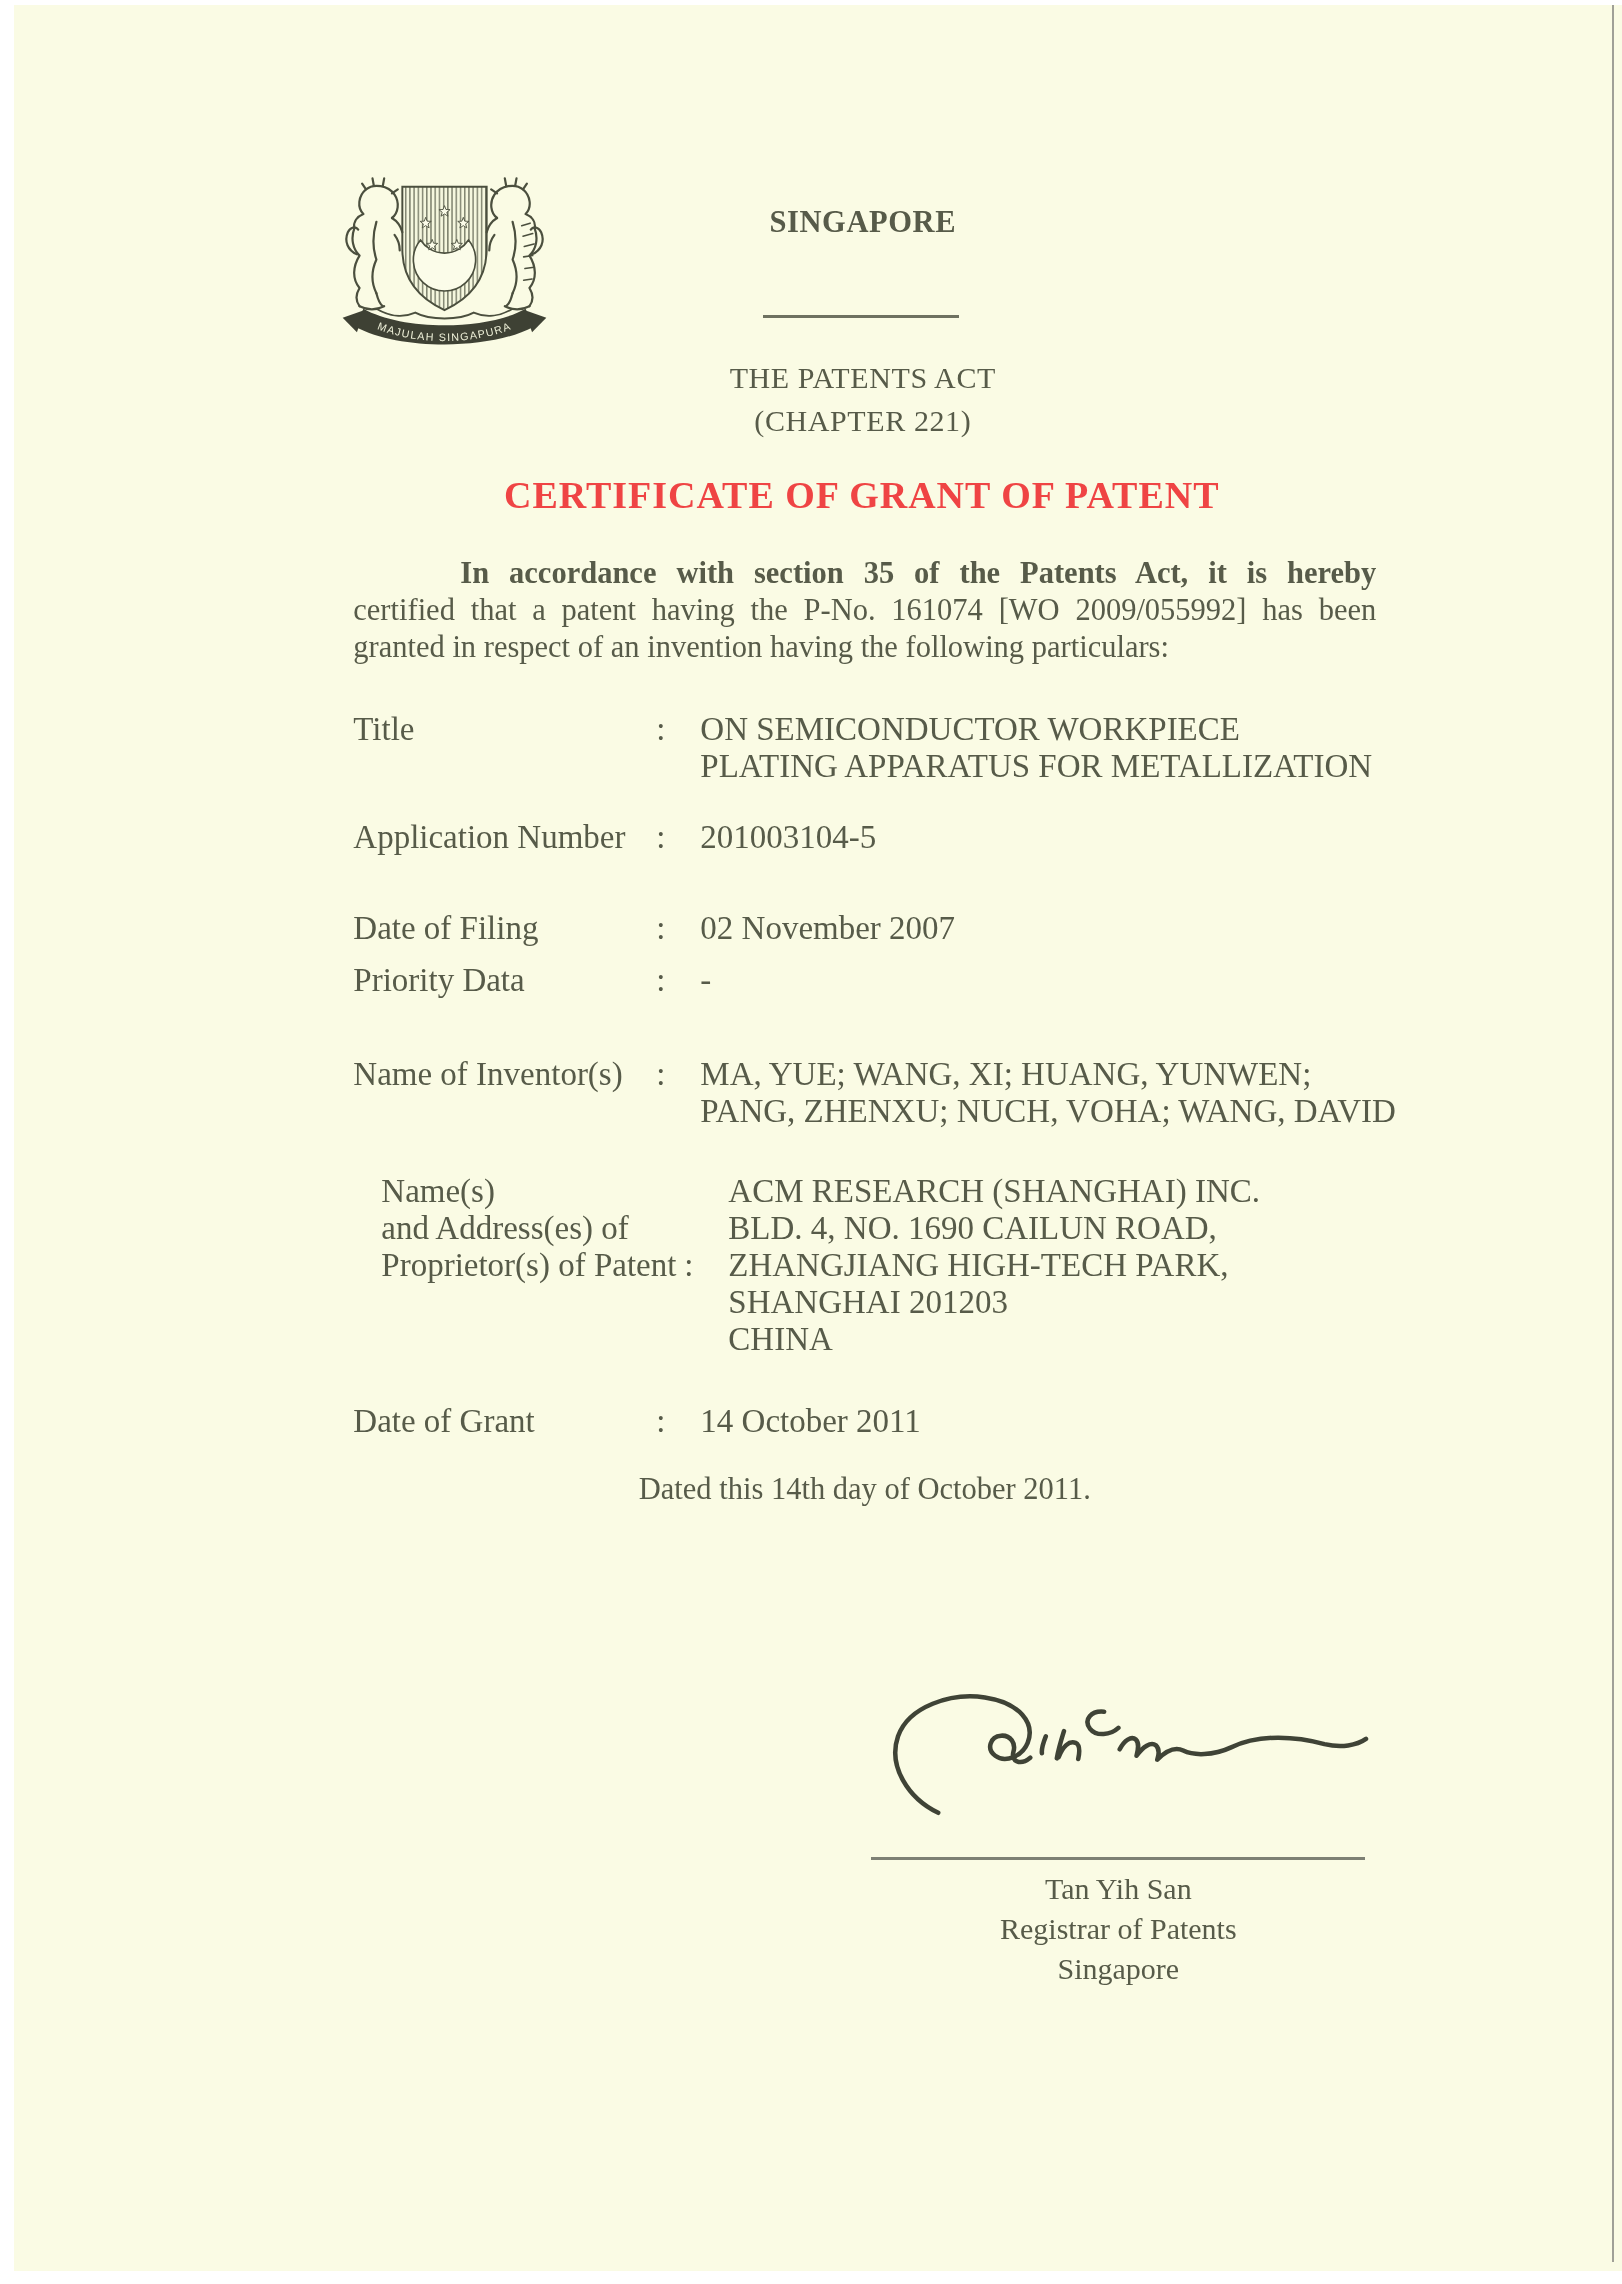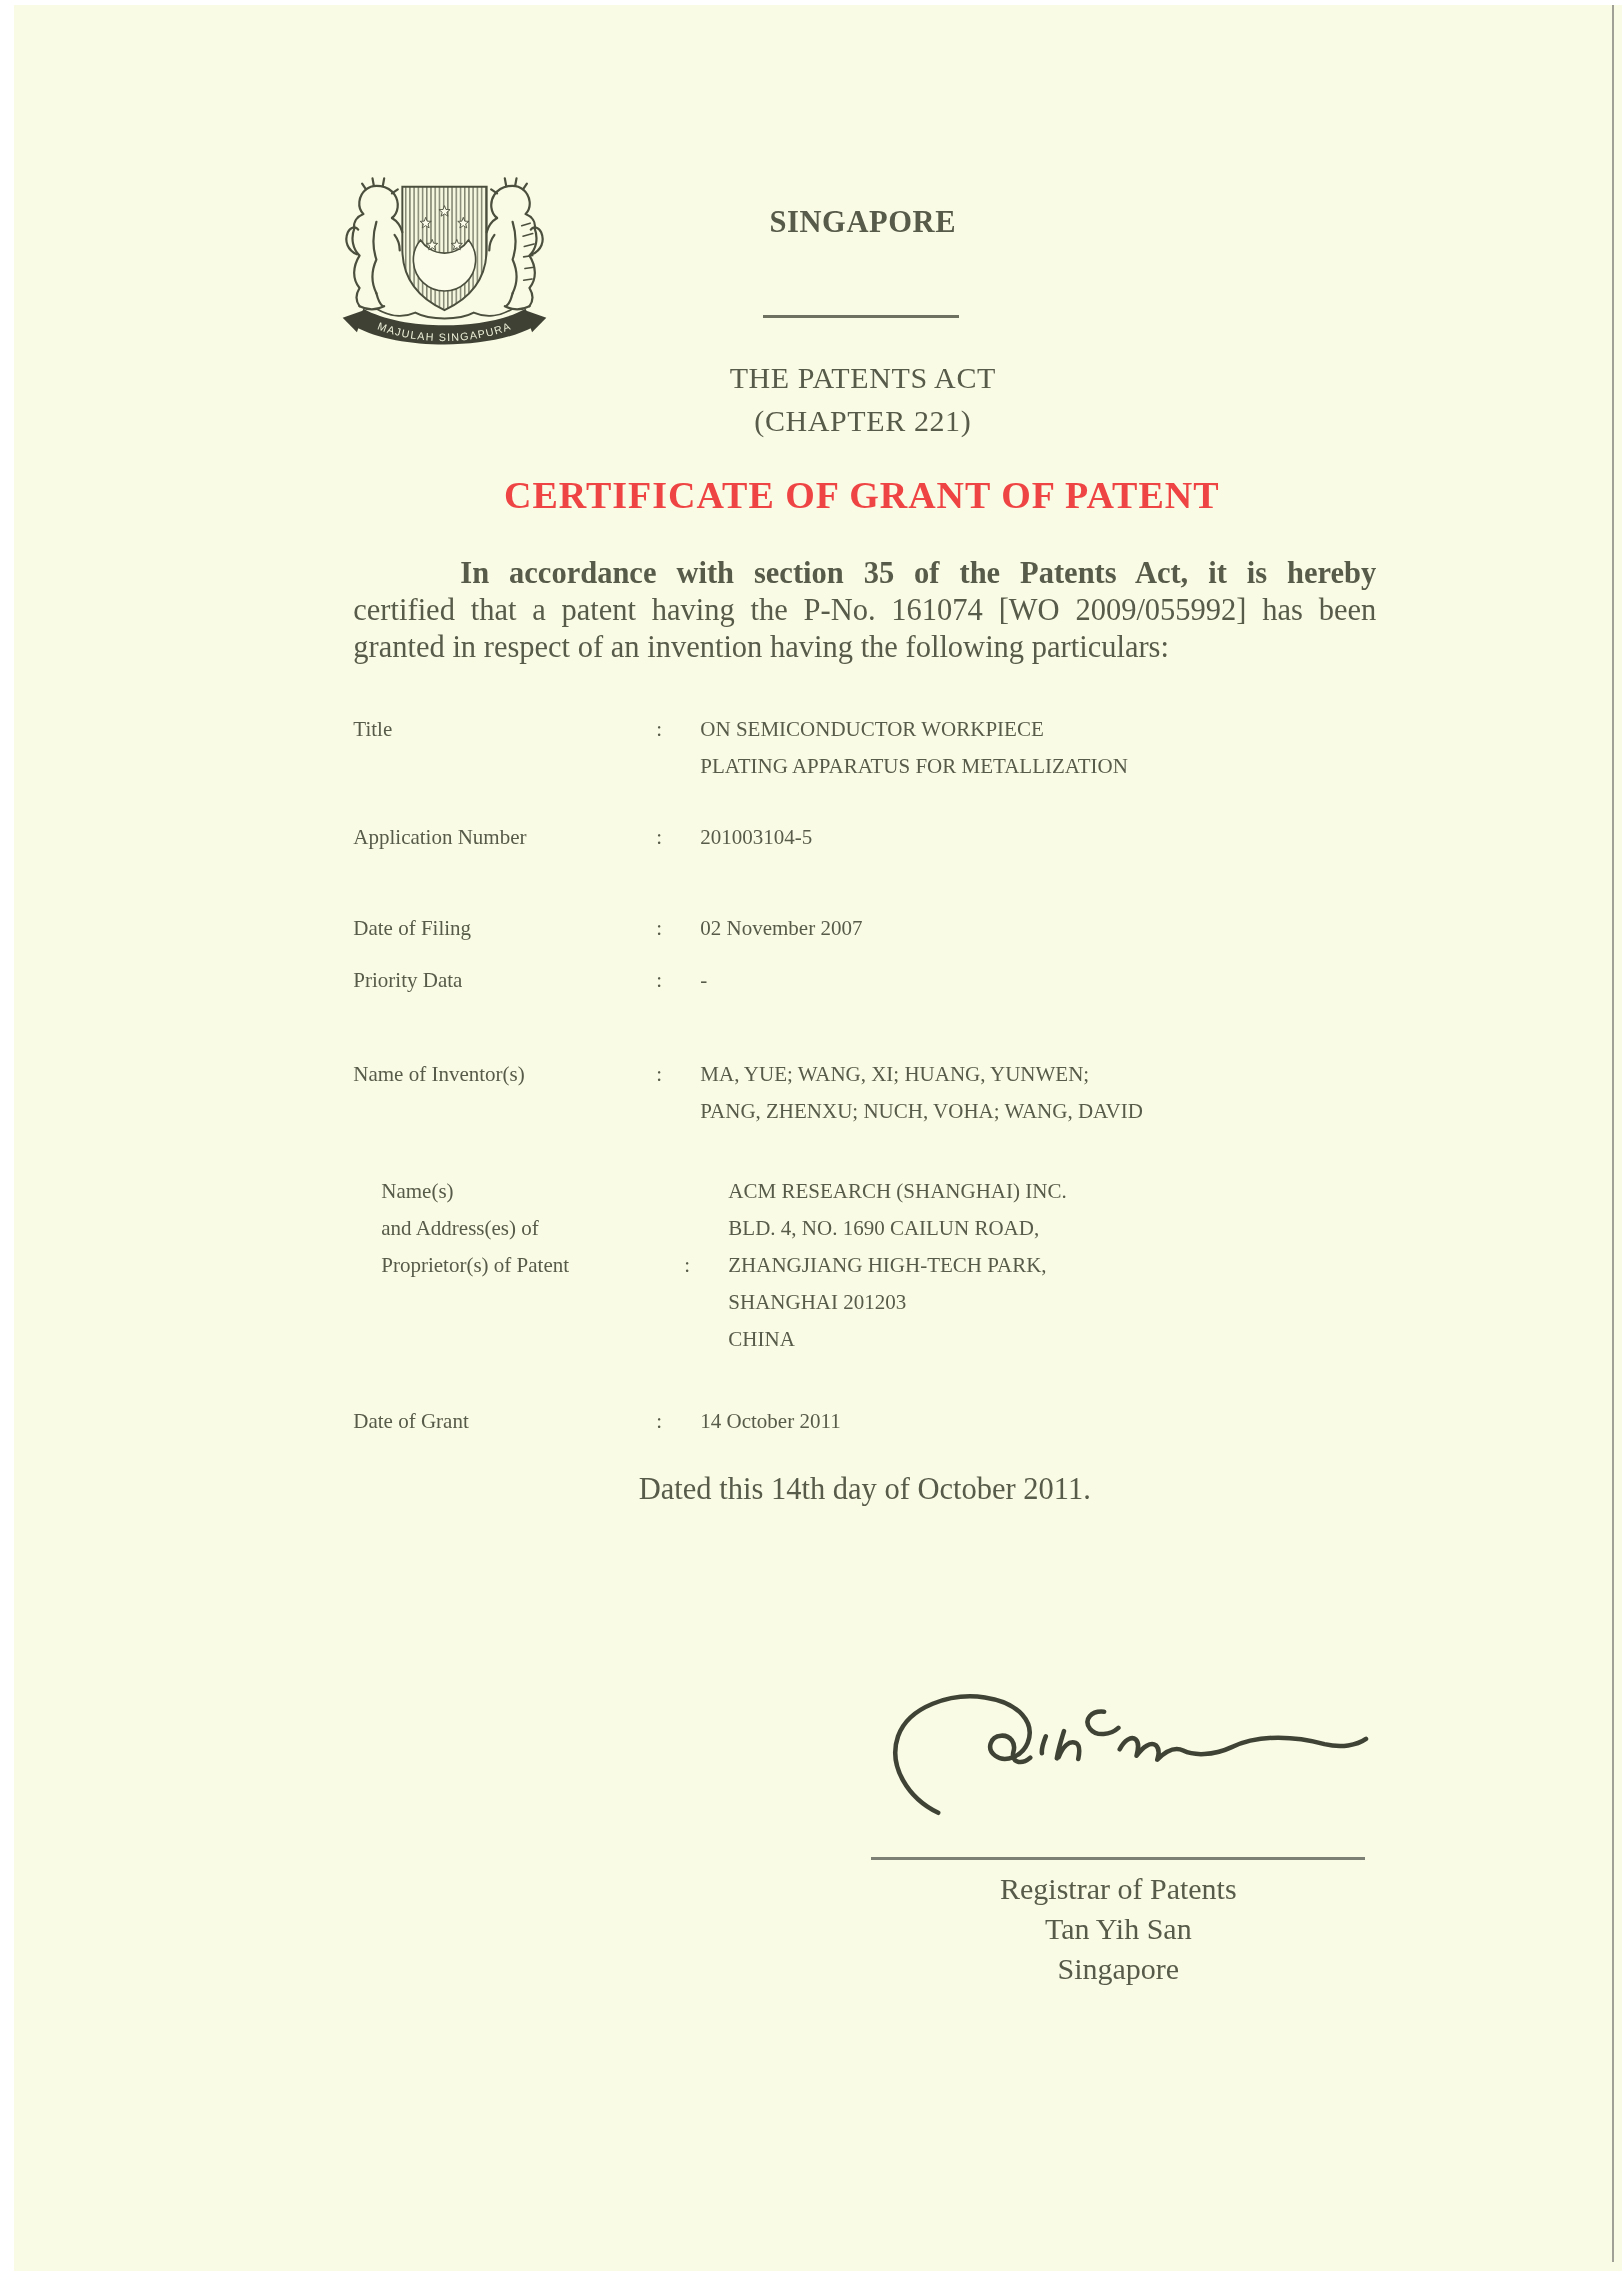--- a/index.html
+++ b/index.html
@@ -35,21 +35,21 @@
   .cert-title{
     position:absolute;left:264px;top:468px;width:1167px;margin:0;
     text-align:center;font-size:38px;font-weight:bold;letter-spacing:1px;
     color:#ef4444;
   }
   .intro{position:absolute;left:339px;top:550px;width:1023px;font-size:30.5px;}
   .intro .iline{line-height:37px;white-space:nowrap;}
   .intro .jline{text-align:justify;text-align-last:justify;white-space:normal;}
   .intro .indent{text-indent:107px;font-weight:bold;}
   
-  .fields{position:absolute;left:339px;top:706px;width:1063px;font-size:21px;}
+  .fields{position:absolute;left:339px;top:706px;width:1063px;font-size:33px;}
   .field-row{display:grid;grid-template-columns:303px 44px auto;align-items:start;}
   .field-row .lbl div, .field-row .val div, .field-row .colon{line-height:37px;}
   .field-row .val div{white-space:nowrap;}
   .field-row.r1{margin-bottom:34px;}
   .field-row.r2{margin-bottom:54px;}
   .field-row.r3{margin-bottom:15px;}
   .field-row.r4{margin-bottom:57px;}
   .field-row.r5{margin-bottom:43px;}
   .field-row.r6{margin-bottom:45px;margin-left:28px;}
   .field-row.r6 .colon{padding-top:74px;}
@@ -238,21 +238,21 @@
            M290 88 C285 104 281 118 279 130
            M282 128 C288 112 298 102 308 106 C316 110 314 122 312 131
            M352 58 C332 56 320 70 330 84 C340 97 362 94 374 83
            M376 116 C383 102 394 95 401 101 C407 107 404 118 402 126 C412 112 424 104 432 110 C438 116 436 126 434 132 C448 118 462 112 474 118 C490 126 520 126 548 113 C592 92 648 96 692 108 C718 114 742 110 756 100"></path>
     </svg>
   </div>
 
   <div class="sig-line"></div>
 
   <div class="sig-text">
+    <div>Tan Yih San</div>
     <div>Registrar of Patents</div>
-    <div>Tan Yih San</div>
     <div>Singapore</div>
   </div>
 
   <div class="scan-line"></div>
 
 </div>
 
 
 </body></html>

